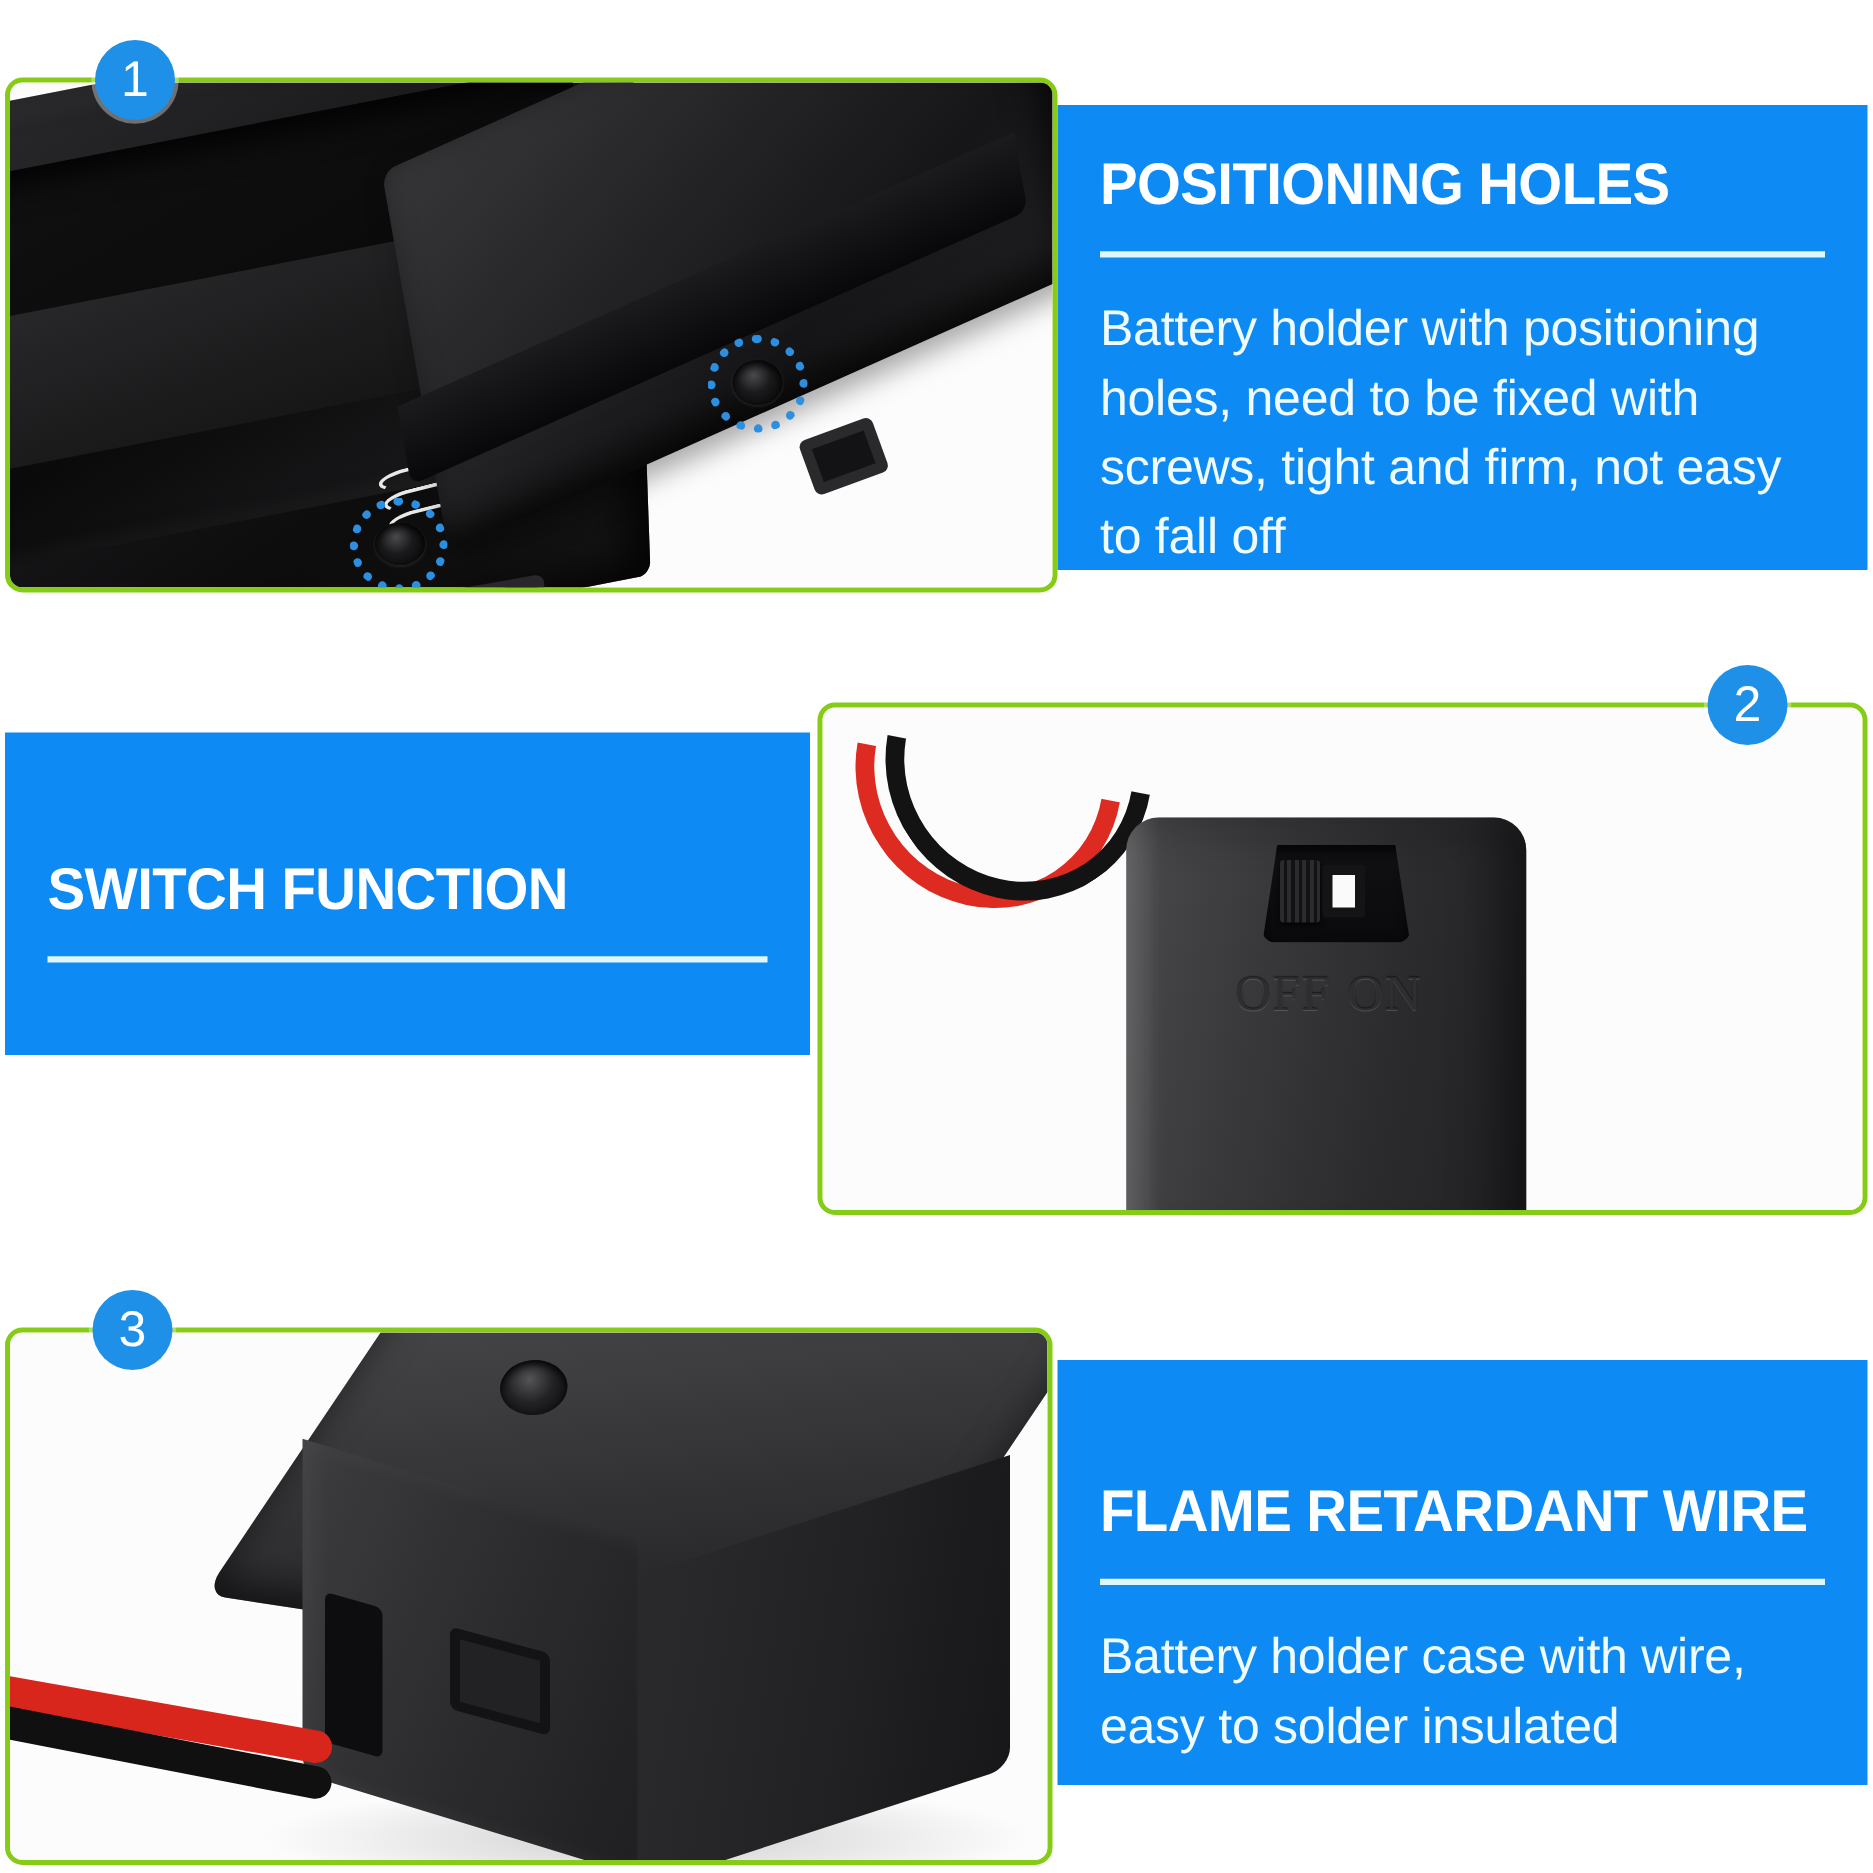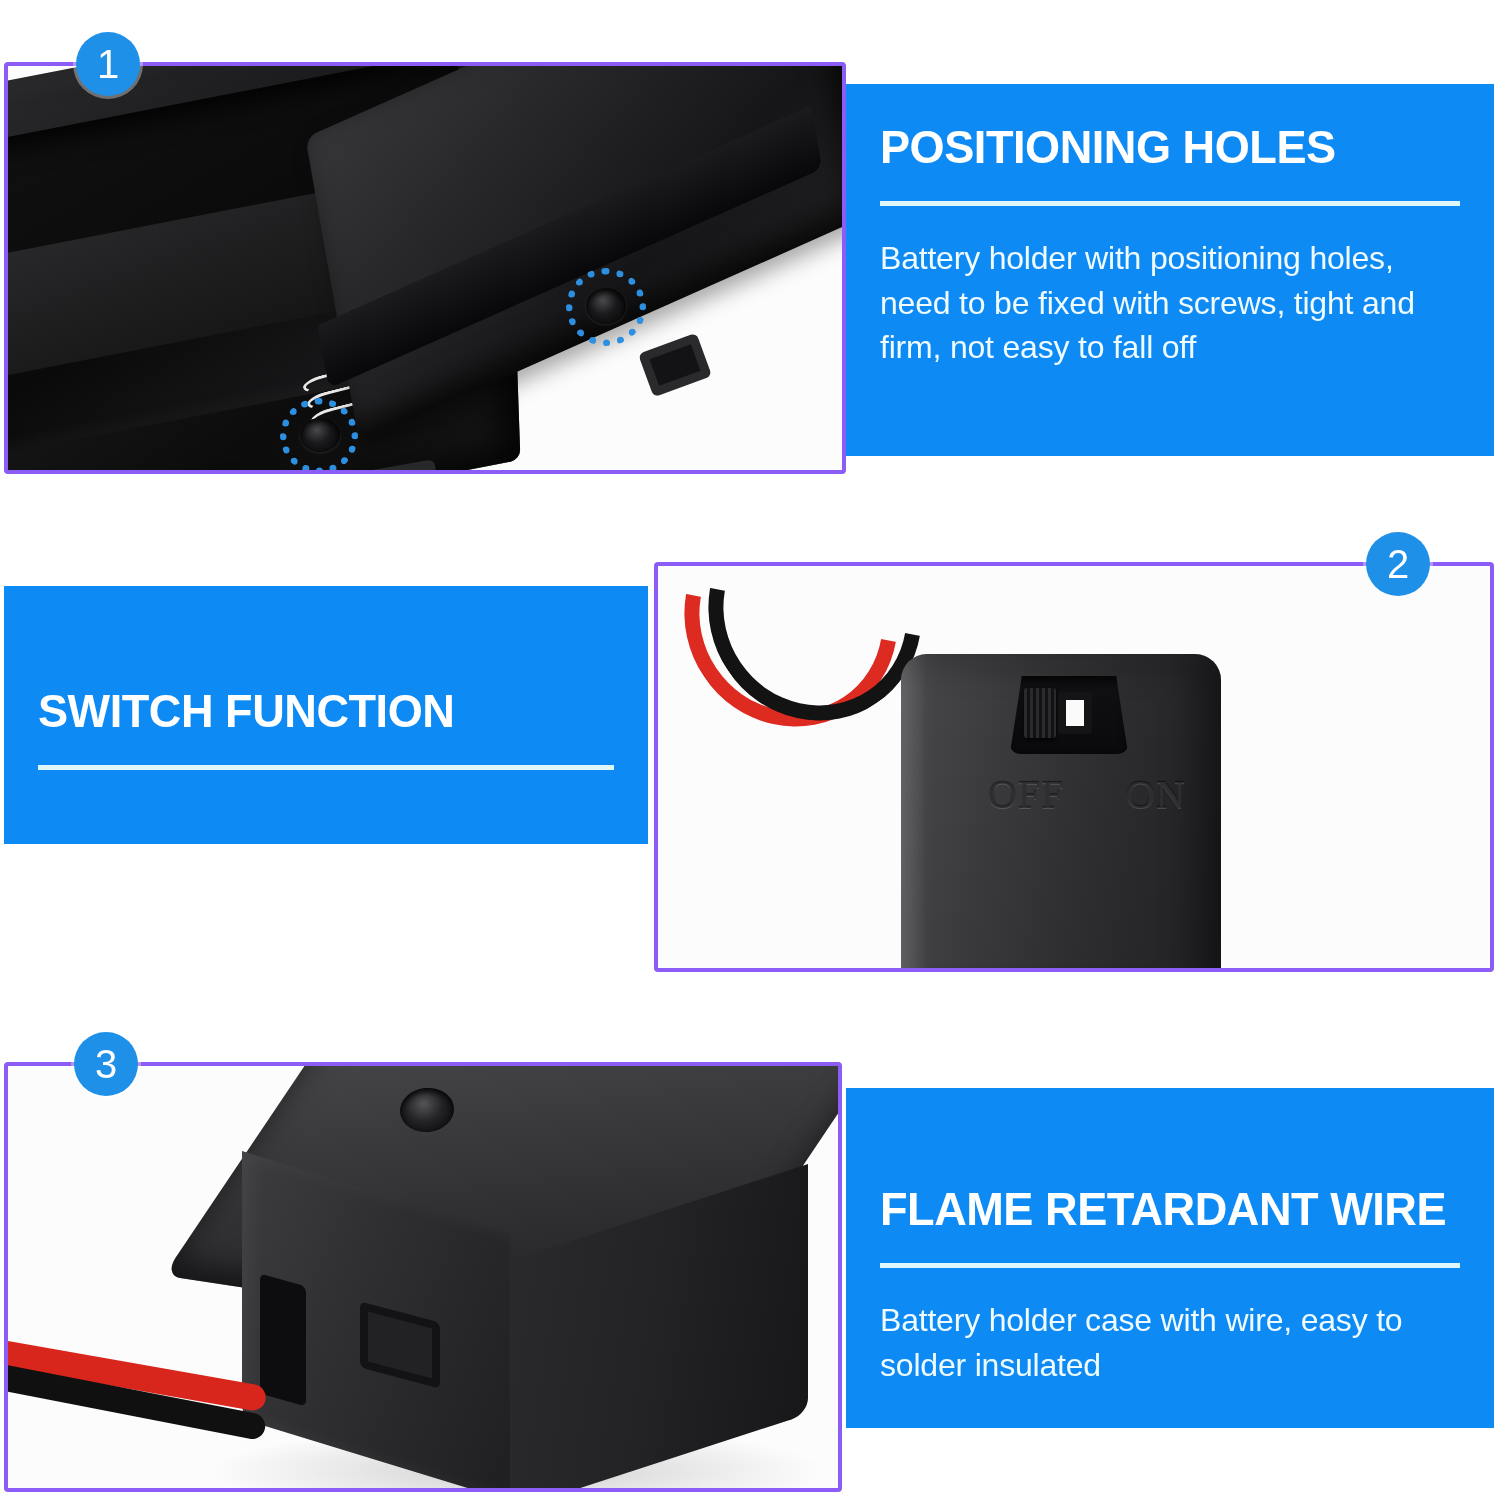--- a/index.html
+++ b/index.html
@@ -7,22 +7,22 @@
     width:1498px; height:1498px;
     background:#ffffff;
     font-family:"Liberation Sans", sans-serif;
     overflow:hidden;
   }
   .page { position:relative; width:1498px; height:1498px; background:#fff; }
 
   
   .photo-panel{
     position:absolute;
-    border:4px solid #8b5cf6;
-    border-radius:4px;
+    border:4px solid #84cc16;
+    border-radius:14px;
     background:#fef9c3;
     overflow:hidden;
   }
   .text-panel{
     position:absolute;
     background:#0E8AF5;
     padding:38px 34px 0 34px;
   }
   .feat-title{
     color:#ffffff;
@@ -35,21 +35,21 @@
     transform-origin:left center;
   }
   .rule{
     height:5px;
     background:#DFF6FB;
     margin-top:30px;
     margin-bottom:30px;
   }
   .feat-desc{
     color:#EFFBFD;
-    font-size:32px;
+    font-size:40px;
     line-height:1.38;
     letter-spacing:-0.2px;
   }
 
   
   .badge{
     position:absolute;
     width:64px; height:64px;
     border-radius:50%;
     background:#1E90E8;
@@ -191,21 +191,21 @@
   }
   .s2-off, .s2-on{
     position:absolute;
     color:#2e2e31;
     font-family:"Liberation Serif", serif;
     font-size:40px;
     letter-spacing:1px;
     text-shadow:0 1px 0 rgba(255,255,255,.16), 0 -1px 1px rgba(0,0,0,.55);
   }
   .s2-off{ left:330px; top:205px; }
-  .s2-on { left:468px; top:205px; }
+  .s2-on { left:420px; top:205px; }
   .s2-wire-red{
     position:absolute; left:28px; top:-58px;
     width:210px; height:220px;
     border:15px solid #DE2B22;
     border-radius:50%;
     border-top-color:transparent; border-right-color:transparent;
     transform:rotate(-34deg);
   }
   .s2-wire-black{
     position:absolute; left:52px; top:-64px;

